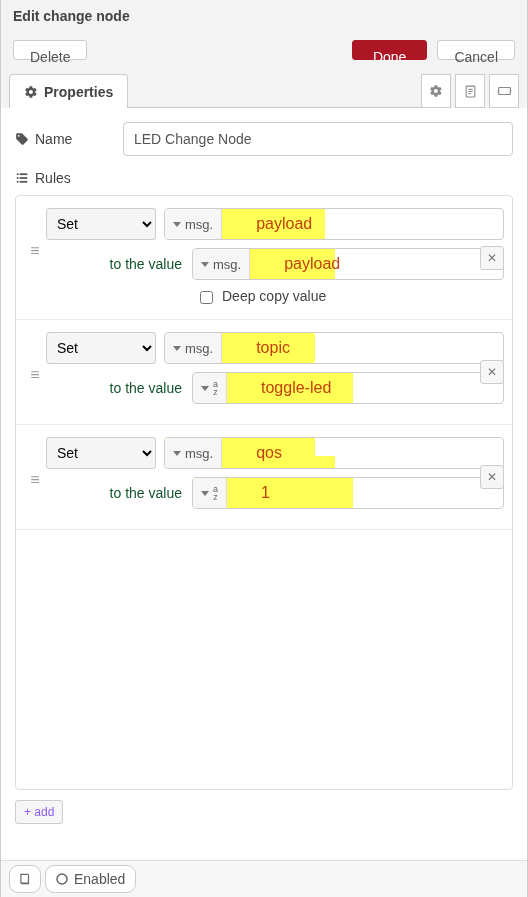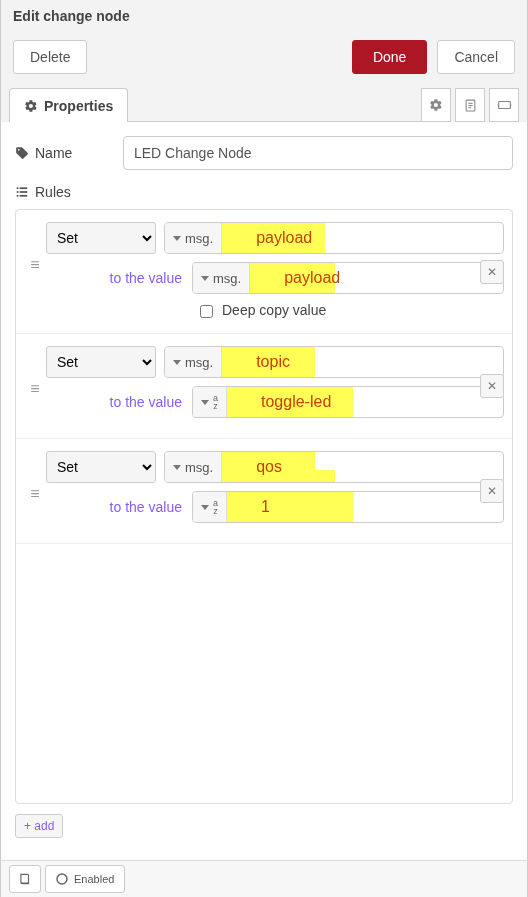--- a/index.html
+++ b/index.html
@@ -27,21 +27,21 @@
     font-size: 14px;
     color: #444;
     padding-bottom: 10px;
   }
   .header-buttons {
     padding: 6px 0 4px 0;
     overflow: hidden;
   }
   .btn {
     display: inline-block;
-    height: 34px;
+    height: 20px;
     line-height: 32px;
     padding: 0 16px;
     border: 1px solid #ccc;
     background: #fff;
     border-radius: 3px;
     font-size: 14px;
     color: #555;
     cursor: pointer;
   }
   .btn-delete { float: left; }
@@ -210,21 +210,21 @@
   }
   .highlight {
     position: absolute;
     z-index: 1;
     background: #ffff55;
     pointer-events: none;
   }
   .tolabel {
     width: 138px;
     text-align: right;
-    color: #8b5cf6;
+    color: #14532d;
     padding-right: 2px;
     font-size: 14px;
   }
   .rule-delete {
     position: absolute;
     right: 8px;
     top: 50%;
     transform: translateY(-50%);
     width: 24px; height: 24px;
     border: 1px solid #ccc;
@@ -254,29 +254,29 @@
     bottom: 0; left: 0; right: 0;
     background: #f7f7f7;
     border-top: 1px solid #ddd;
     padding: 4px 8px;
     display: flex;
     gap: 4px;
   }
   .footer-btn {
     height: 28px;
     border: 1px solid #ccc;
-    border-radius: 3px;
+    border-radius: 9px;
     background: #fff;
     padding: 0 10px;
     display: inline-flex;
     align-items: center;
     gap: 6px;
     color: #555;
     cursor: pointer;
-    font-size: 11px;
+    font-size: 14px;
   }
   .caret-down {
     width: 0; height: 0;
     border-left: 4px solid transparent;
     border-right: 4px solid transparent;
     border-top: 5px solid #777;
   }
   .az-badge {
     font-size: 9px;
     line-height: 8px;

